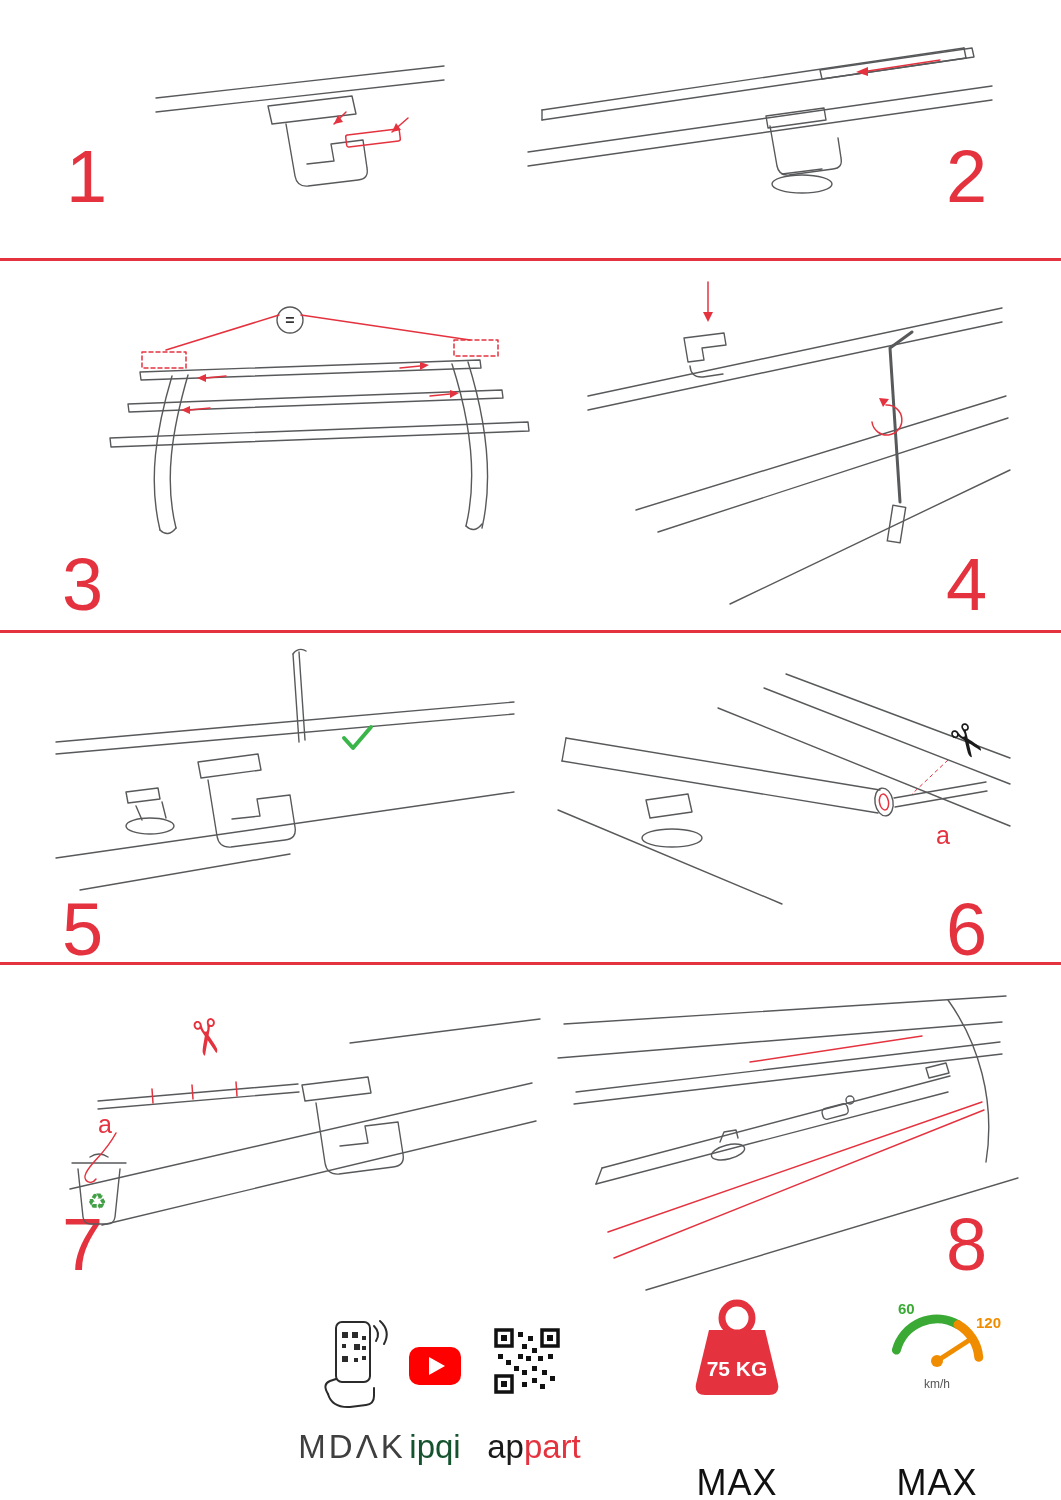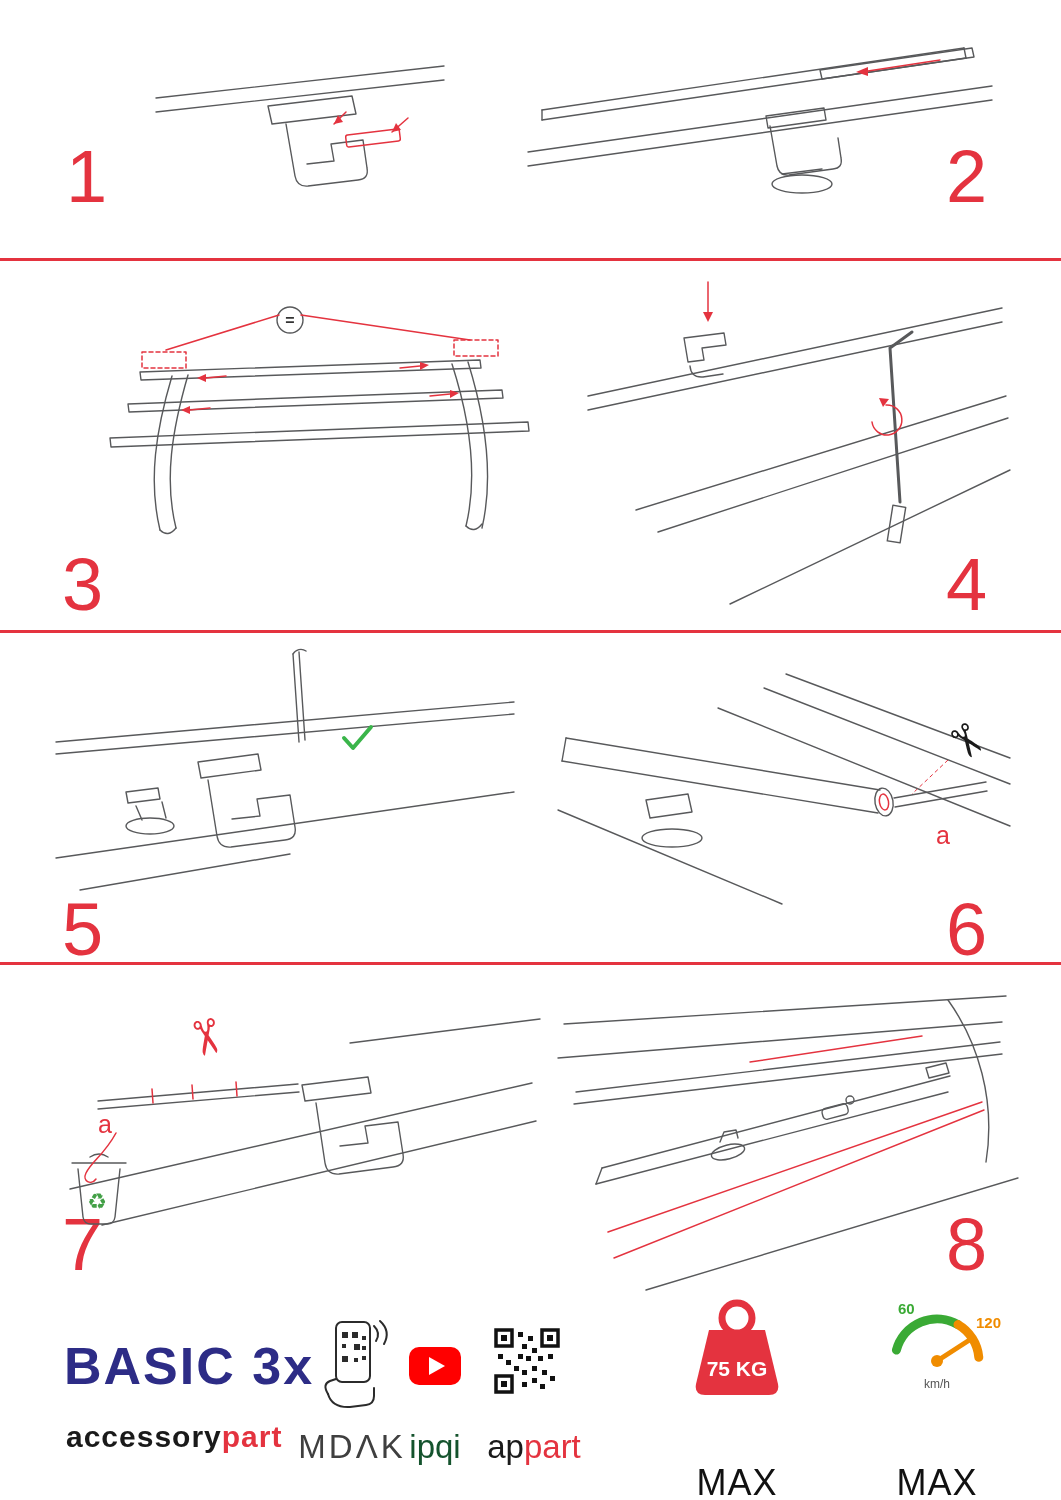--- a/index.html
+++ b/index.html
@@ -200,24 +200,20 @@
       <circle cx="300" cy="120" r="4"></circle>
       <path d="M376 88 l20 -5 3 10 -20 5 z"></path>
     </g>
     <g class="red">
       <path d="M58 252 L432 122"></path>
       <path d="M64 278 L434 130"></path>
       <path d="M200 82 L372 56"></path>
     </g>
   </svg>
 
-  <div class="product-name">BASIC 3x</div>
-  <div class="brand">
-    <span>accessory</span><span class="red-part">part</span>
-  </div>
 
   <svg class="abs" style="left:312px; top:1318px;" width="82" height="96" viewBox="0 0 82 96">
     <g stroke="#2b2b2b" fill="none" stroke-width="2" stroke-linecap="round" stroke-linejoin="round">
       <rect x="24" y="4" width="34" height="60" rx="6"></rect>
       <path d="M62 8 q7 7 2 15"></path>
       <path d="M68 3 q11 10 4 23"></path>
       <path d="M16 76 q4 14 22 13 l16 -2 q8 -1 8 -9 v-8"></path>
       <path d="M16 76 q-6 -10 2 -13 l6 -2"></path>
     </g>
     <g fill="#2b2b2b">

